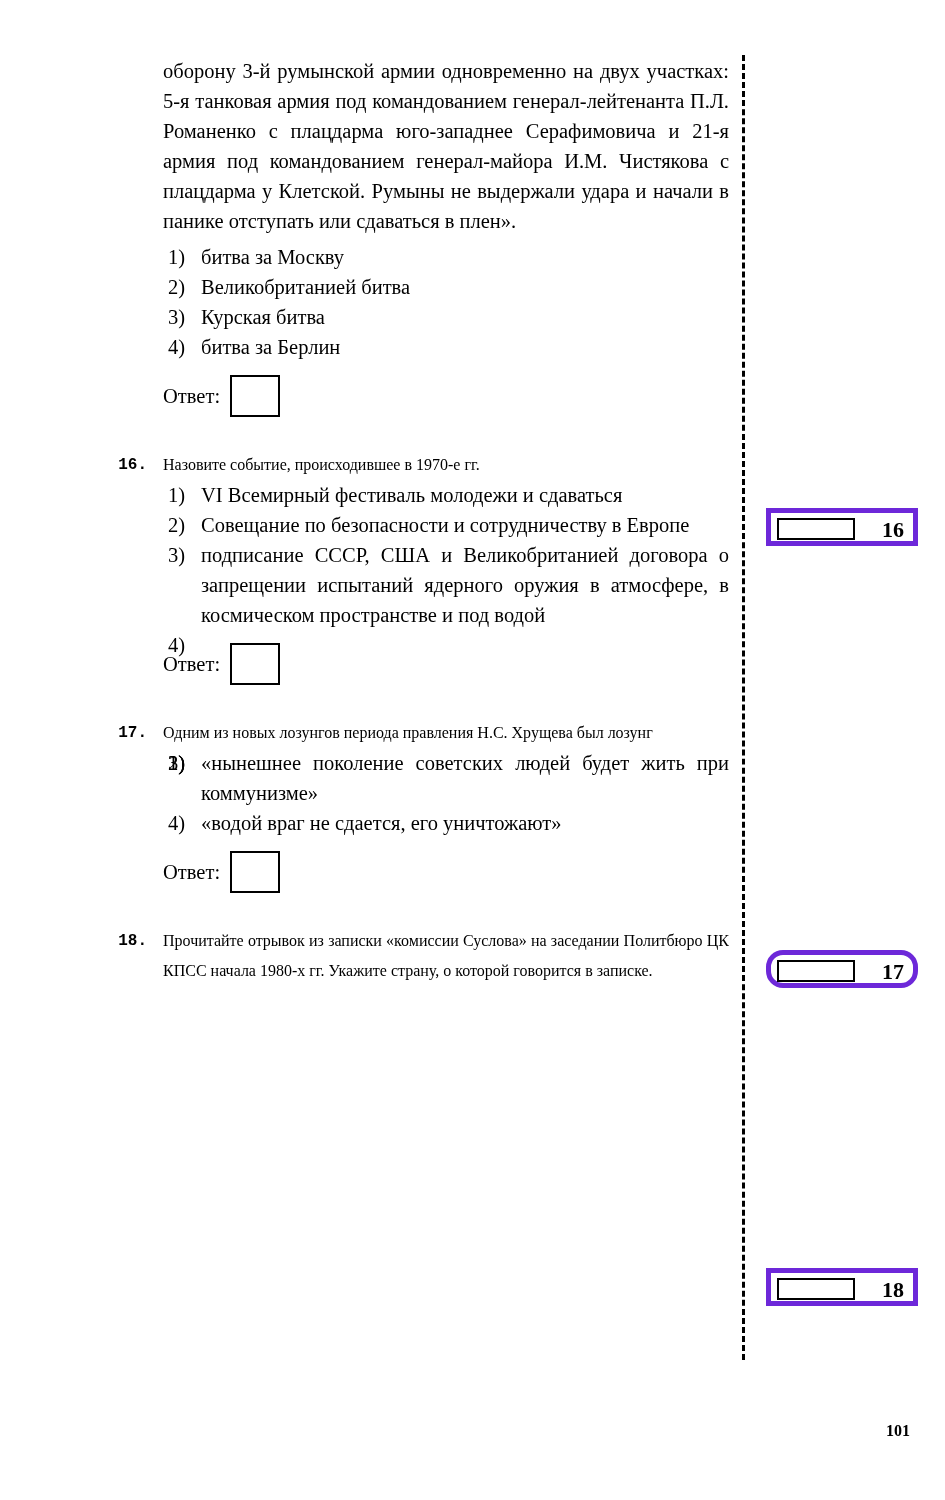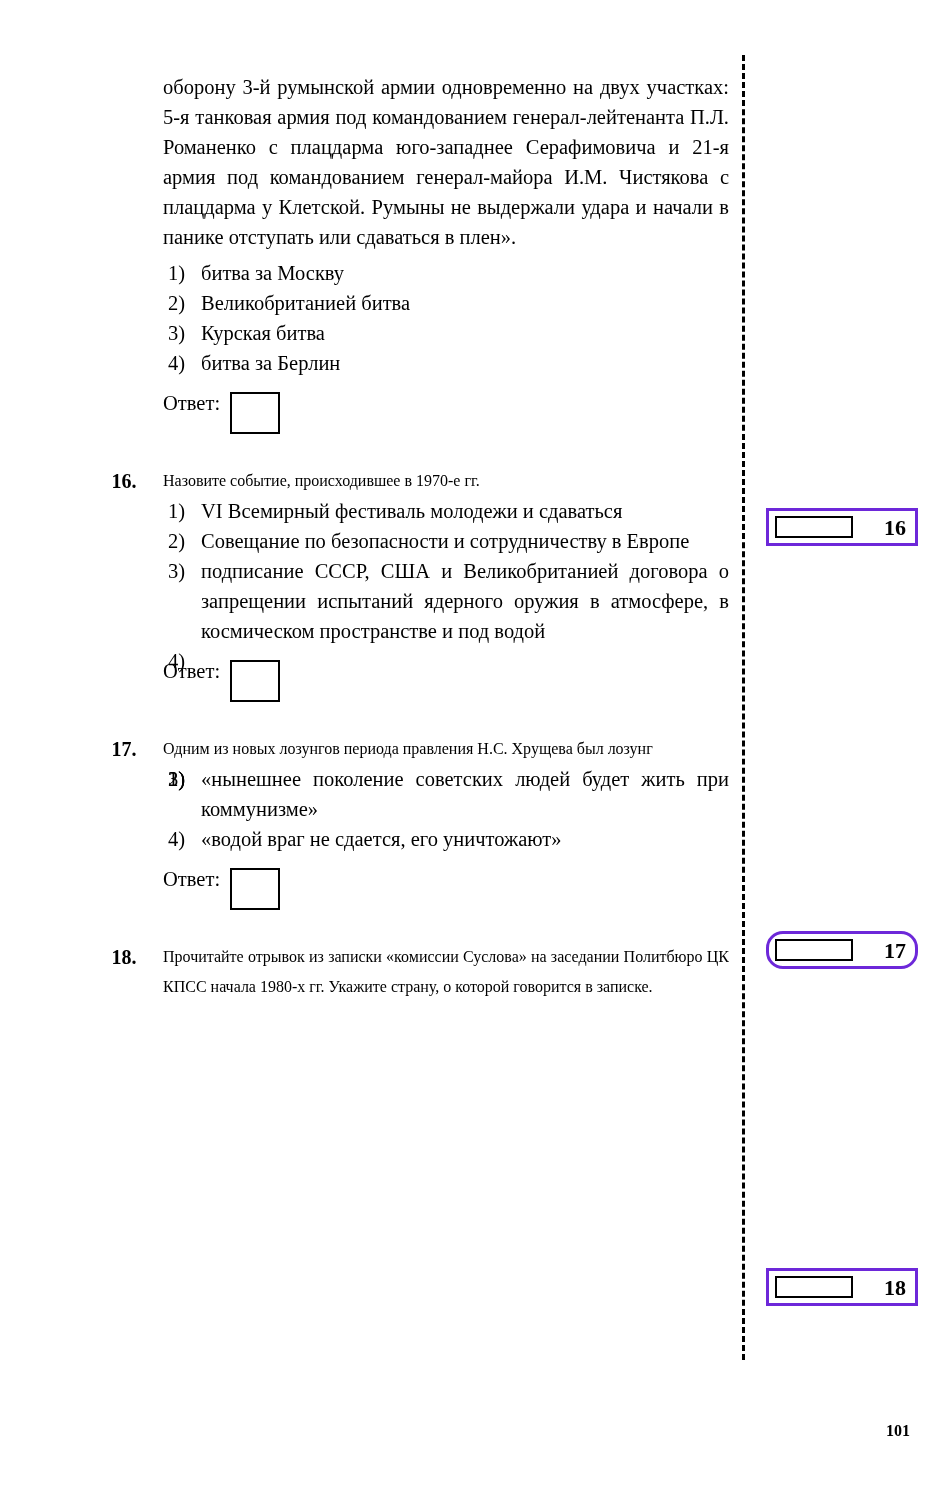--- a/index.html
+++ b/index.html
@@ -28,45 +28,45 @@
     top: 55px;
     width: 0;
     height: 1305px;
     border-left: 3px dashed #000;
   }
   .content {
     position: absolute;
     left: 163px;
     top: 56px;
     width: 566px;
-    margin-top: 16px;
   }
   p.para {
     margin: 0;
     font-size: 20.5px;
     line-height: 30px;
     text-align: justify;
     text-justify: inter-word;
   }
   .opening {
     text-indent: 0;
   }
   .qblock {
     position: relative;
     margin-top: 30px;
   }
   .qnum {
     position: absolute;
     left: -62px;
     top: 0;
     width: 46px;
-    text-align: center;
-    font-size: 20px;
+    text-align: right;
+    font-size: 16px;
     font-weight: bold;
     line-height: 30px;
+    font-family: Liberation Mono, monospace;
   }
   .qtext {
     font-size: 16px;
     line-height: 30px;
     text-align: justify;
   }
   ol.options {
     list-style: none;
     margin: 0;
     padding: 0;
@@ -82,39 +82,39 @@
   ol.options li .marker {
     position: absolute;
     left: 5px;
     top: 0;
     width: 28px;
     text-align: left;
   }
   .answer-row {
     margin-top: 14px;
     display: flex;
-    align-items: flex-start;
+    align-items: center;
     height: 40px;
   }
   .answer-label {
     font-size: 20.5px;
     margin-right: 10px;
   }
   .answer-box {
     width: 46px;
     height: 38px;
     border: 2px solid #000;
     background: #fff;
   }
   
   .margin-box {
     position: absolute;
     width: 152px;
     height: 38px;
-    border: 3px solid #6d28d9;
+    border: 5px solid #6d28d9;
     box-sizing: border-box;
     background: #fff;
     text-decoration: underline;
   }
   .margin-box .inner {
     position: absolute;
     left: 6px;
     top: 5px;
     width: 78px;
     height: 22px;
@@ -229,21 +229,21 @@
       <div class="qtext">Прочитайте отрывок из записки «комиссии Суслова» на заседании Политбюро ЦК КПСС начала 1980-х гг. Укажите страну, о которой говорится в записке.</div>
     </div>
 
   </div>
 
   <div class="margin-box" style="top:508px; left:766px;">
     <span class="inner"></span>
     <span class="num">16</span>
   </div>
 
-  <div class="margin-box" style="top:931px; left:766px;border-radius:17px;">
+  <div class="margin-box" style="top:950px; left:766px;border-radius:17px;">
     <span class="inner"></span>
     <span class="num">17</span>
   </div>
 
   <div class="margin-box" style="top:1268px; left:766px;">
     <span class="inner"></span>
     <span class="num">18</span>
   </div>
 
   <div class="pagenum">101</div>

